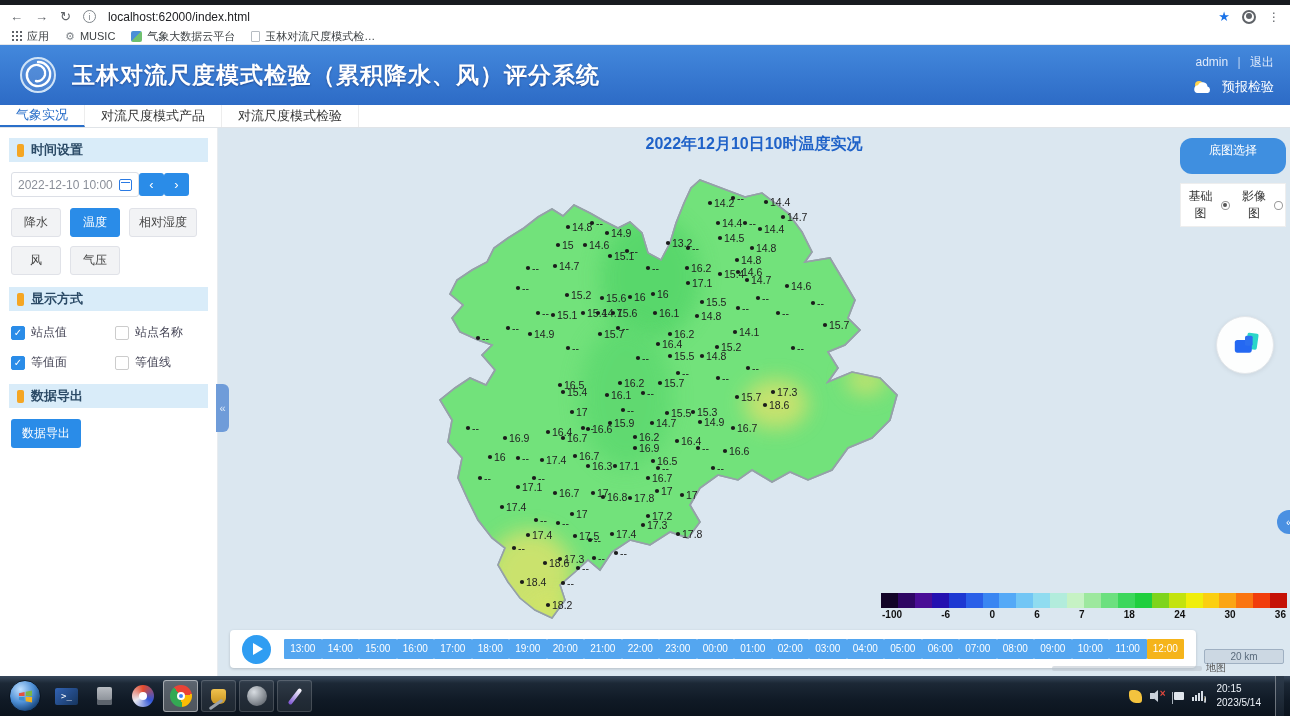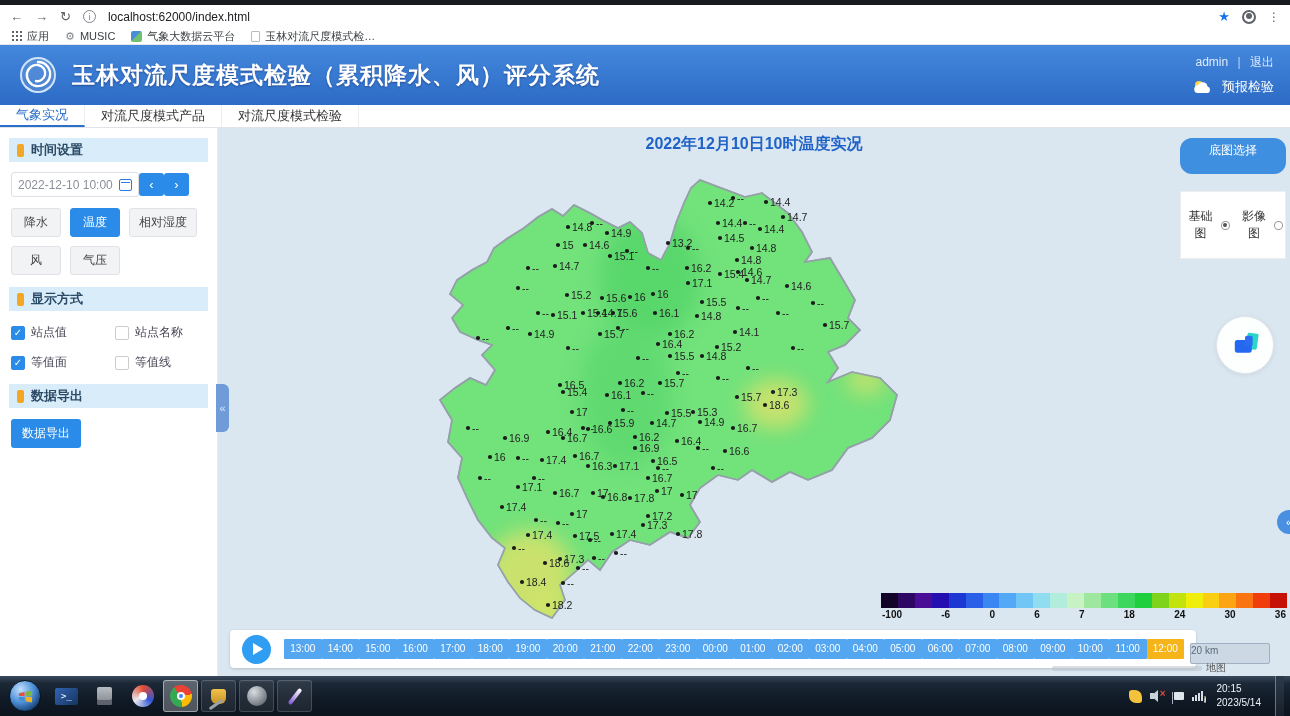--- a/index.html
+++ b/index.html
@@ -57,36 +57,36 @@
   .box{width:14px;height:14px;border:1px solid #ccc;border-radius:2px;background:#fff;display:flex;align-items:center;justify-content:center;font-size:10px;color:#fff;flex:0 0 auto}
   .box.on{background:#2a8ce8;border-color:#2a8ce8}
   .export-btn{margin:11px 2px;display:inline-block;background:#2a8ce8;color:#fff;font-size:12px;padding:6px 11px;border-radius:3px}
   .collapse-tab{position:absolute;left:216px;top:256px;width:13px;height:48px;background:#6f9cd9;border-radius:0 6px 6px 0;display:flex;align-items:center;justify-content:center;color:#dce9f8;font-size:11px;z-index:6}
 
   .map-area{flex:1;position:relative;overflow:hidden}
   #mapSvg{position:absolute;inset:0;width:100%;height:100%}
   .map-title{position:absolute;top:6px;left:0;right:0;text-align:center;color:#1f62c8;font-weight:bold;font-size:16px}
   .basemap{position:absolute;top:10px;right:4px;width:106px;text-align:center;z-index:4}
   .basemap-btn{background:#3f8fe0;color:#fff;font-size:12px;height:36px;line-height:24px;border-radius:12px}
-  .basemap-opts{background:#fff;display:flex;gap:7px;justify-content:flex-start;align-items:center;font-size:12px;color:#333;padding:16px 2px;border:1px solid #eee;margin-top:17px}
+  .basemap-opts{background:#fff;display:flex;gap:7px;justify-content:flex-start;align-items:center;font-size:12px;color:#333;padding:4px 2px;border:1px solid #eee;margin-top:9px}
   .radio-opt{display:flex;align-items:center;gap:3px}
   .radio{width:9px;height:9px;border:1px solid #999;border-radius:50%;display:inline-block;position:relative;background:#fff}
   .radio.sel::after{content:"";position:absolute;inset:1.5px;background:#555;border-radius:50%}
   .brand{position:absolute;right:16px;top:188px;width:58px;height:58px;background:#fdfefe;border:1px solid #e2e6ea;border-radius:50%;box-shadow:0 1px 5px rgba(0,0,0,.08);display:flex;align-items:center;justify-content:center}
   .legend{position:absolute;right:3px;bottom:56px;width:406px}
   .legend-bar{display:flex;height:15px}
   .legend-bar span{flex:1}
   .legend-labels{display:flex;justify-content:space-between;font-size:10px;font-weight:bold;color:#111;margin-top:1px;padding:0 1px}
   .timeline{position:absolute;left:12px;bottom:8px;width:966px;height:38px;background:#fff;border-radius:4px;box-shadow:0 1px 3px rgba(0,0,0,.18);display:flex;align-items:center;padding:0 12px;gap:13px;z-index:4}
   .play{width:29px;height:29px;border-radius:50%;background:#2f9df2;display:flex;align-items:center;justify-content:center;flex:0 0 auto}
   .play::after{content:"";border-left:10px solid #fff;border-top:6px solid transparent;border-bottom:6px solid transparent;margin-left:3px}
   .times{flex:1;display:flex;gap:0}
   .time-btn{flex:1;height:20px;line-height:20px;background:#54a6f0;color:#fff;font-size:10px;text-align:center;border-radius:1px}
   .time-btn.active{background:#f5b41a}
-  .scalebox{position:absolute;right:20px;bottom:12px;width:80px;height:21px;background:#ccd8e3;border:1px solid #9fb0c2;color:#5a6b7c;font-size:10px;text-align:left;line-height:13px;border-radius:2px;z-index:4}
+  .scalebox{position:absolute;right:6px;bottom:12px;width:80px;height:15px;background:#ccd8e3;border:1px solid #9fb0c2;color:#5a6b7c;font-size:10px;text-align:center;line-height:13px;border-radius:2px;z-index:4}
   .attrib{position:absolute;right:64px;bottom:1px;font-size:10px;color:#555;display:flex;align-items:center;gap:4px;z-index:4}
   .smudge{width:150px;height:5px;background:#b9c2cc;opacity:.55;border-radius:2px}
   .right-chevron{position:absolute;right:-11px;top:382px;width:24px;height:24px;border-radius:50%;background:#4a90e2;color:#fff;font-size:11px;display:flex;align-items:center;justify-content:center;z-index:4}
 
   
   .taskbar{height:40px;background:linear-gradient(180deg,#39495c 0%,#1c2836 18%,#101a26 60%,#0b131d 100%);display:flex;align-items:center;padding:0 4px;gap:3px}
   .orb{width:32px;height:32px;border-radius:50%;background:radial-gradient(circle at 35% 28%,#bfe0ff,#4d8fd6 45%,#1c4a80 75%,#0c2440);border:1px solid #0a1420;display:flex;align-items:center;justify-content:center;margin:0 5px;flex:0 0 auto}
   .ticon{width:35px;height:32px;display:flex;align-items:center;justify-content:center;border-radius:3px;flex:0 0 auto}
   .ticon.framed{background:rgba(255,255,255,.08);border:1px solid rgba(255,255,255,.16)}
   .ticon.active{background:rgba(255,255,255,.28);border:1px solid rgba(255,255,255,.45)}

